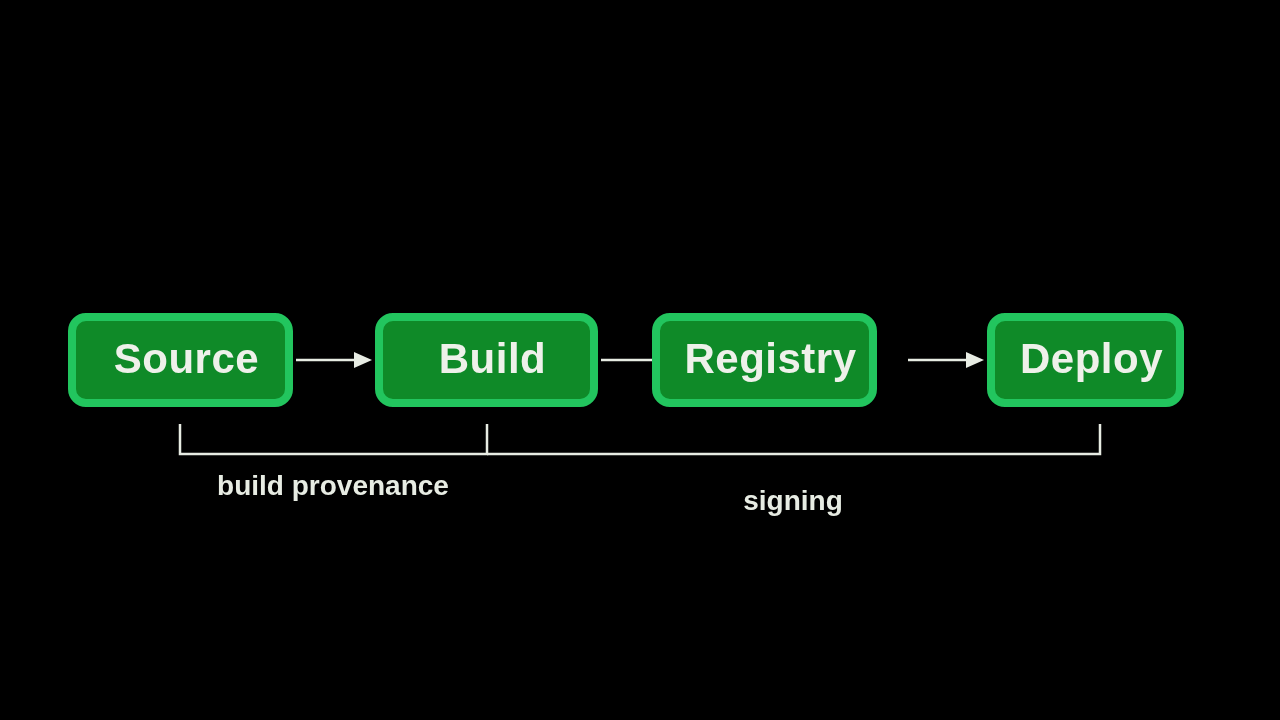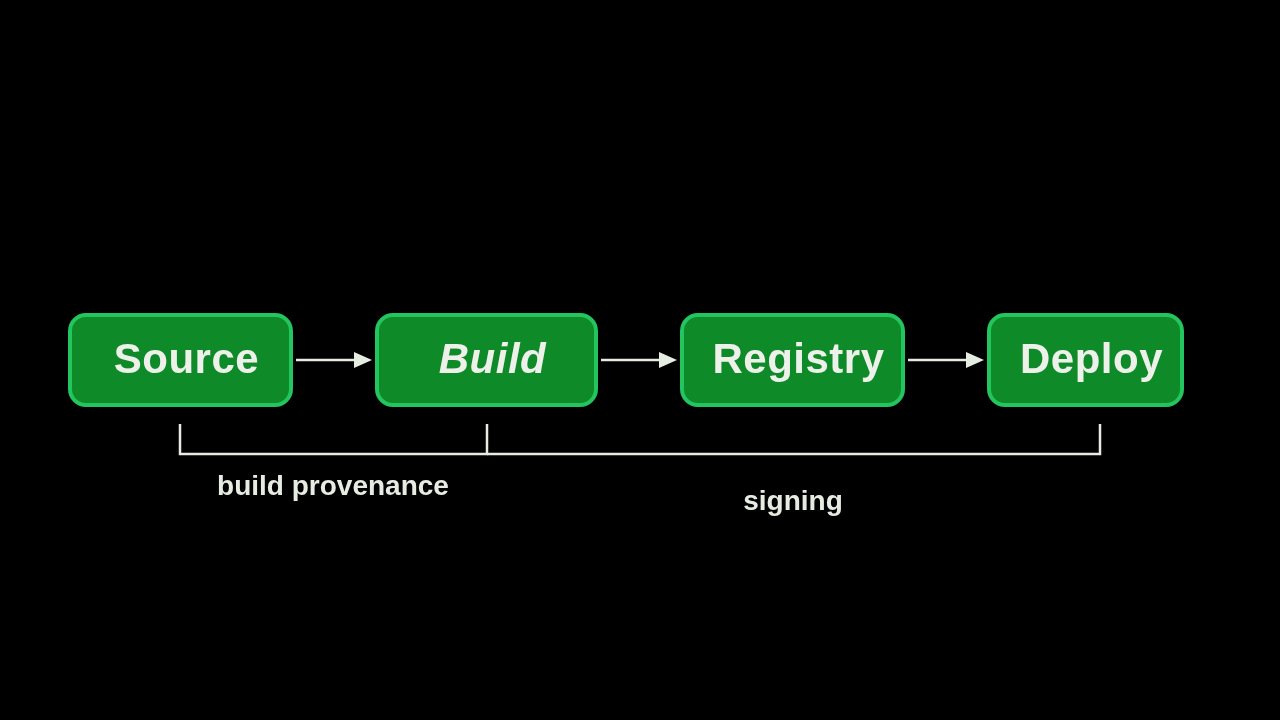--- a/index.html
+++ b/index.html
@@ -15,39 +15,39 @@
     position: relative;
     width: 1280px;
     height: 720px;
     background: #000000;
   }
   .node {
     position: absolute;
     top: 313px;
     height: 94px;
     background: #0f8a28;
-    border: 4px solid #22c55e;
+    border: 8px solid #22c55e;
     border-radius: 18px;
     box-sizing: border-box;
     display: flex;
     align-items: center;
     justify-content: center;
     padding-left: 12px;
   }
   .node-label {
     color: #eef1ea;
     font-size: 42px;
     font-weight: 700;
     letter-spacing: 0.5px;
     line-height: 1;
     padding-bottom: 2px;
   }
   .node-source   { left: 68px;  width: 225px; }
-  .node-build    { left: 375px; width: 223px; font-style: italic; }
-  .node-registry { left: 680px; width: 225px; }
+  .node-build    { left: 375px; width: 223px; }
+  .node-registry { left: 652px; width: 225px; }
   .node-deploy   { left: 987px; width: 197px; }
 
   .connector-layer {
     position: absolute;
     left: 0; top: 0;
     width: 1280px;
     height: 720px;
     pointer-events: none;
   }
 

